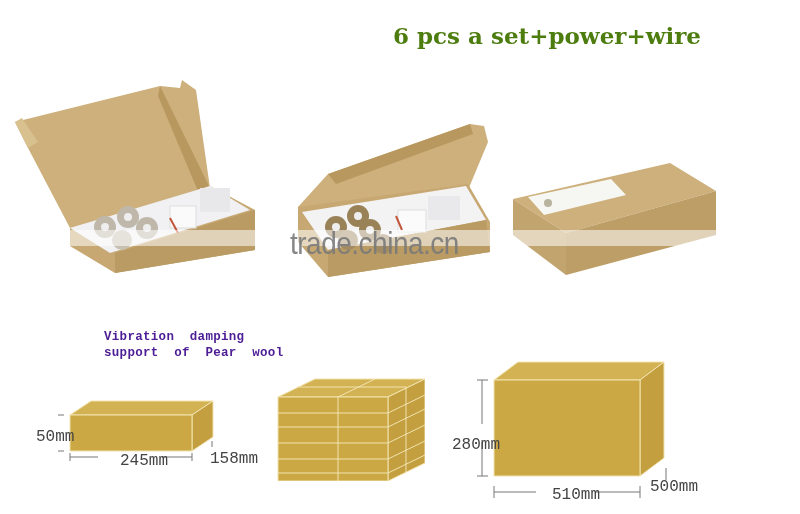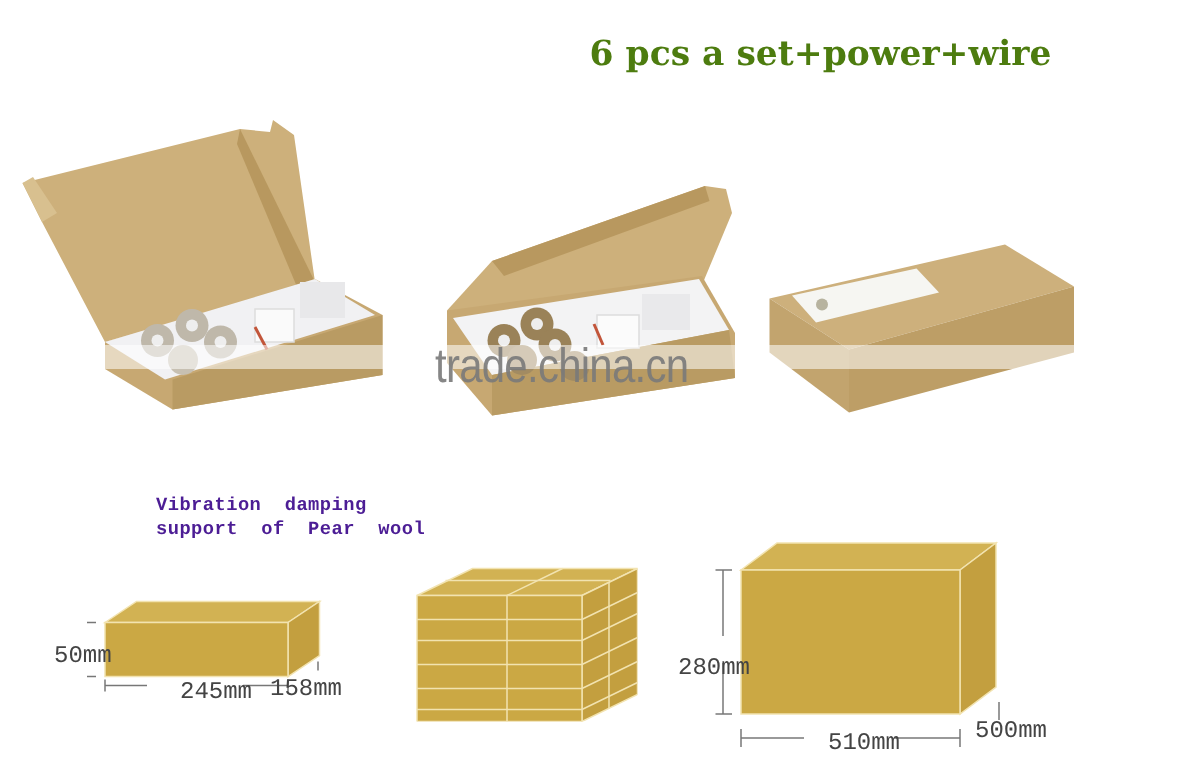--- a/index.html
+++ b/index.html
@@ -79,21 +79,21 @@
   <line x1="0" y1="20" x2="6" y2="20" stroke="#777"></line>
   <line x1="0" y1="56" x2="6" y2="56" stroke="#777"></line>
   <line x1="12" y1="62" x2="40" y2="62" stroke="#777"></line>
   <line x1="12" y1="58" x2="12" y2="66" stroke="#777"></line>
   <line x1="104" y1="62" x2="134" y2="62" stroke="#777"></line>
   <line x1="134" y1="58" x2="134" y2="66" stroke="#777"></line>
   <line x1="154" y1="46" x2="154" y2="52" stroke="#777"></line>
 </svg>
 <div class="dim" style="left:36px;top:428px">50mm</div>
 <div class="dim" style="left:120px;top:452px">245mm</div>
-<div class="dim" style="left:180px;top:450px">158mm</div>
+<div class="dim" style="left:210px;top:450px">158mm</div>
 
 <svg style="left:275px;top:375px" width="150" height="106" viewBox="0 0 150 106">
   <polygon points="3,22 40,4 150,4 113,22" fill="#d2b253" stroke="#f2e3b0" stroke-width="1"></polygon>
   <polygon points="113,22 150,4 150,88 113,106" fill="#c39f3f" stroke="#f2e3b0" stroke-width="1"></polygon>
   <rect x="3" y="22" width="110" height="84" fill="#cba844" stroke="#f2e3b0" stroke-width="1"></rect>
   <g stroke="#f2e3b0" stroke-width="1">
     <line x1="3" y1="38" x2="113" y2="38"></line>
     <line x1="3" y1="52" x2="113" y2="52"></line>
     <line x1="3" y1="68" x2="113" y2="68"></line>
     <line x1="3" y1="84" x2="113" y2="84"></line>

